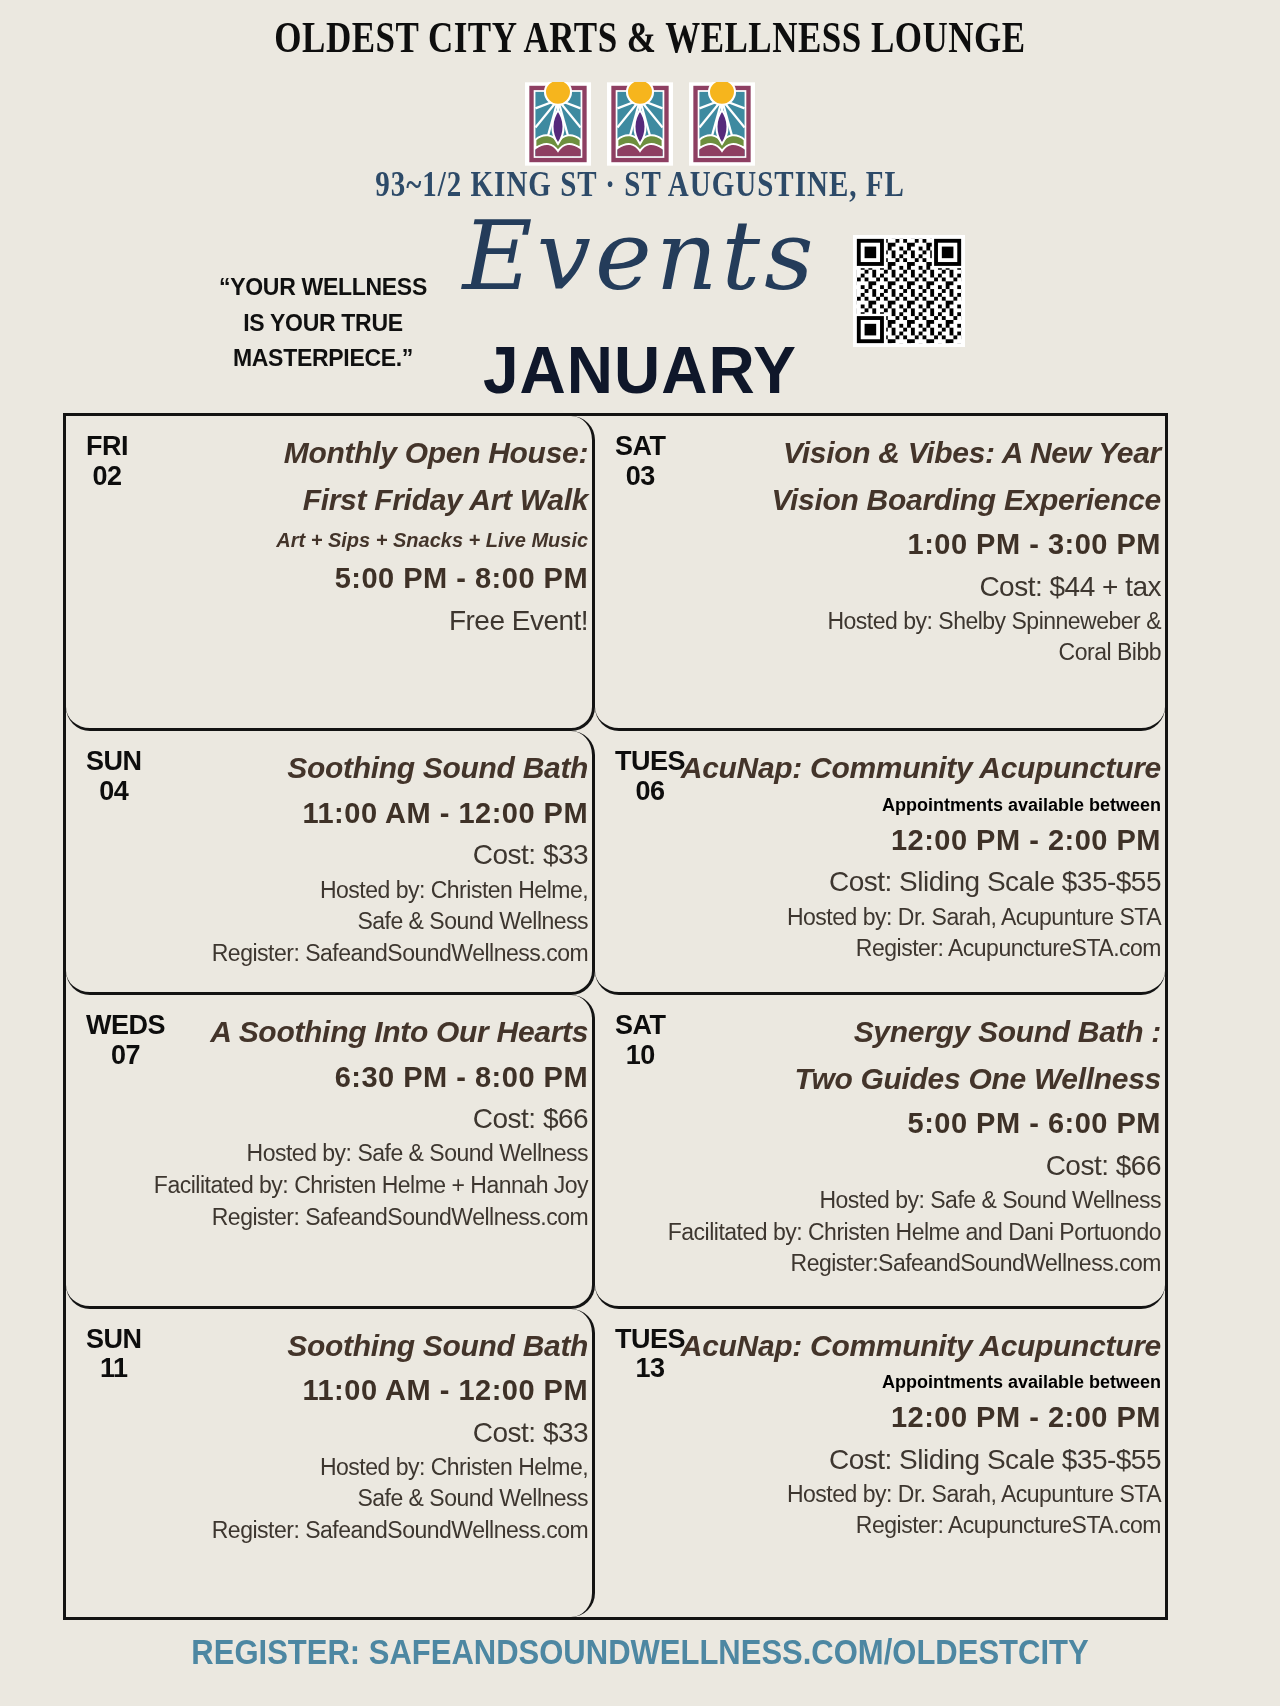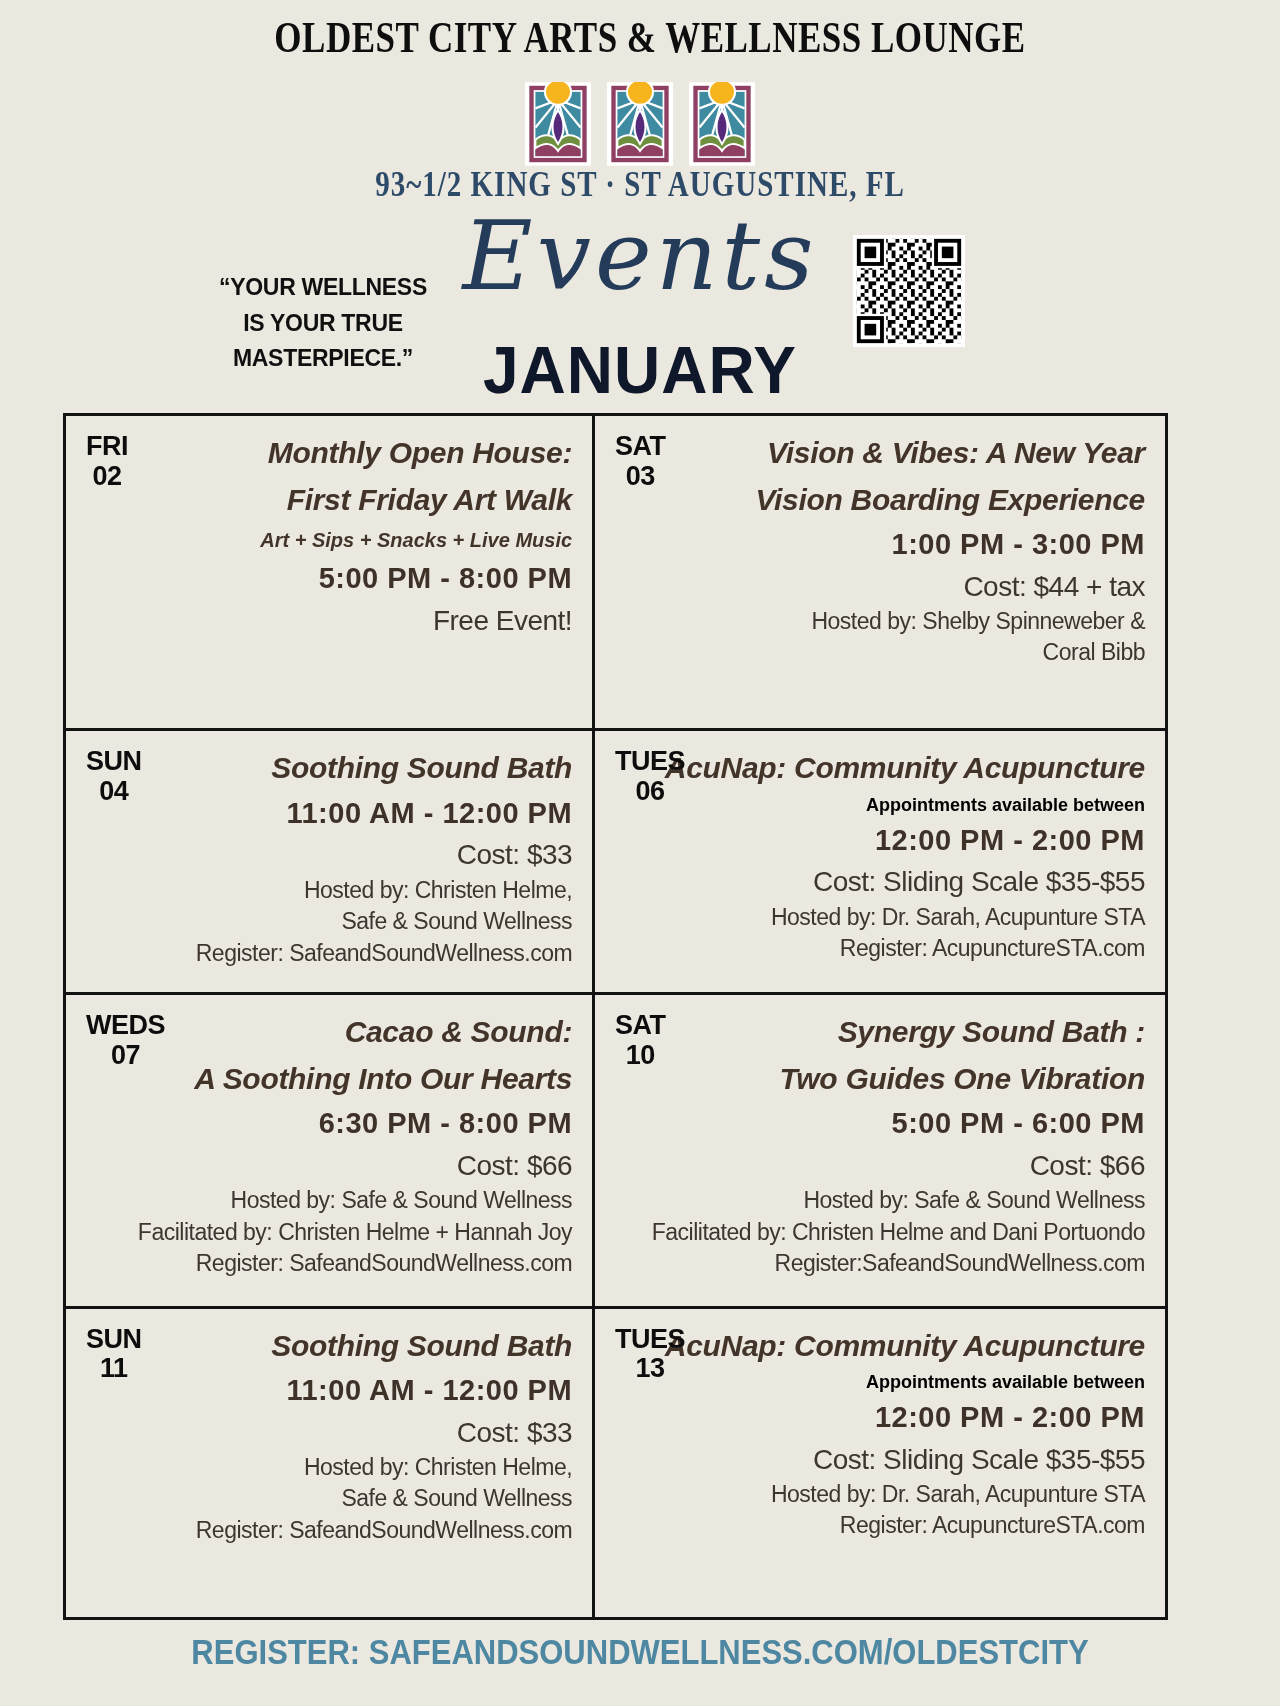--- a/index.html
+++ b/index.html
@@ -63,23 +63,24 @@
     grid-template-columns:532fr 573fr;
     grid-template-rows:317fr 265fr 315fr 310fr;
     border:3px solid #131313;
     box-sizing:border-box;
   }
   .cell{
     position:relative;
     border-right:3px solid #131313;
     border-bottom:3px solid #131313;
     box-sizing:border-box;
-    padding:14px 20px 6px 14px;
+    padding:14px 4px 6px 14px;
     text-align:right;
     overflow:hidden;
+    border-radius:24px;
   }
   .cell:nth-child(2n){border-right:none;}
   .cell:nth-child(7),.cell:nth-child(8){border-bottom:none;}
   .day-label{
     position:absolute;top:16px;left:20px;
     text-align:center;
     font-weight:900;color:#0d0d0d;
     font-size:27px;line-height:1.1;letter-spacing:-.5px;
   }
   .line-title{
@@ -264,37 +265,36 @@
           <div class="line-detail">Hosted by: Dr. Sarah, Acupunture STA</div>
           <div class="line-detail">Register: AcupunctureSTA.com</div>
         </div>
   </div>
       <div class="cell">
     <div class="day-label">
       <div>WEDS</div>
       <div>07</div>
     </div>
     <div>
-          <div class="line-title">Cacao &amp; Sound:</div>
           <div class="line-title">A Soothing Into Our Hearts</div>
           <div class="line-time">6:30 PM - 8:00 PM</div>
           <div class="line-cost">Cost: $66</div>
           <div class="line-detail">Hosted by: Safe &amp; Sound Wellness</div>
           <div class="line-detail">Facilitated by: Christen Helme + Hannah Joy</div>
           <div class="line-detail">Register: SafeandSoundWellness.com</div>
         </div>
   </div>
       <div class="cell">
     <div class="day-label">
       <div>SAT</div>
       <div>10</div>
     </div>
     <div>
           <div class="line-title">Synergy Sound Bath :</div>
-          <div class="line-title">Two Guides One Vibration</div>
+          <div class="line-title">Two Guides One Wellness</div>
           <div class="line-time">5:00 PM - 6:00 PM</div>
           <div class="line-cost">Cost: $66</div>
           <div class="line-detail">Hosted by: Safe &amp; Sound Wellness</div>
           <div class="line-detail">Facilitated by: Christen Helme and Dani Portuondo</div>
           <div class="line-detail">Register:SafeandSoundWellness.com</div>
         </div>
   </div>
       <div class="cell">
     <div class="day-label">
       <div>SUN</div>

